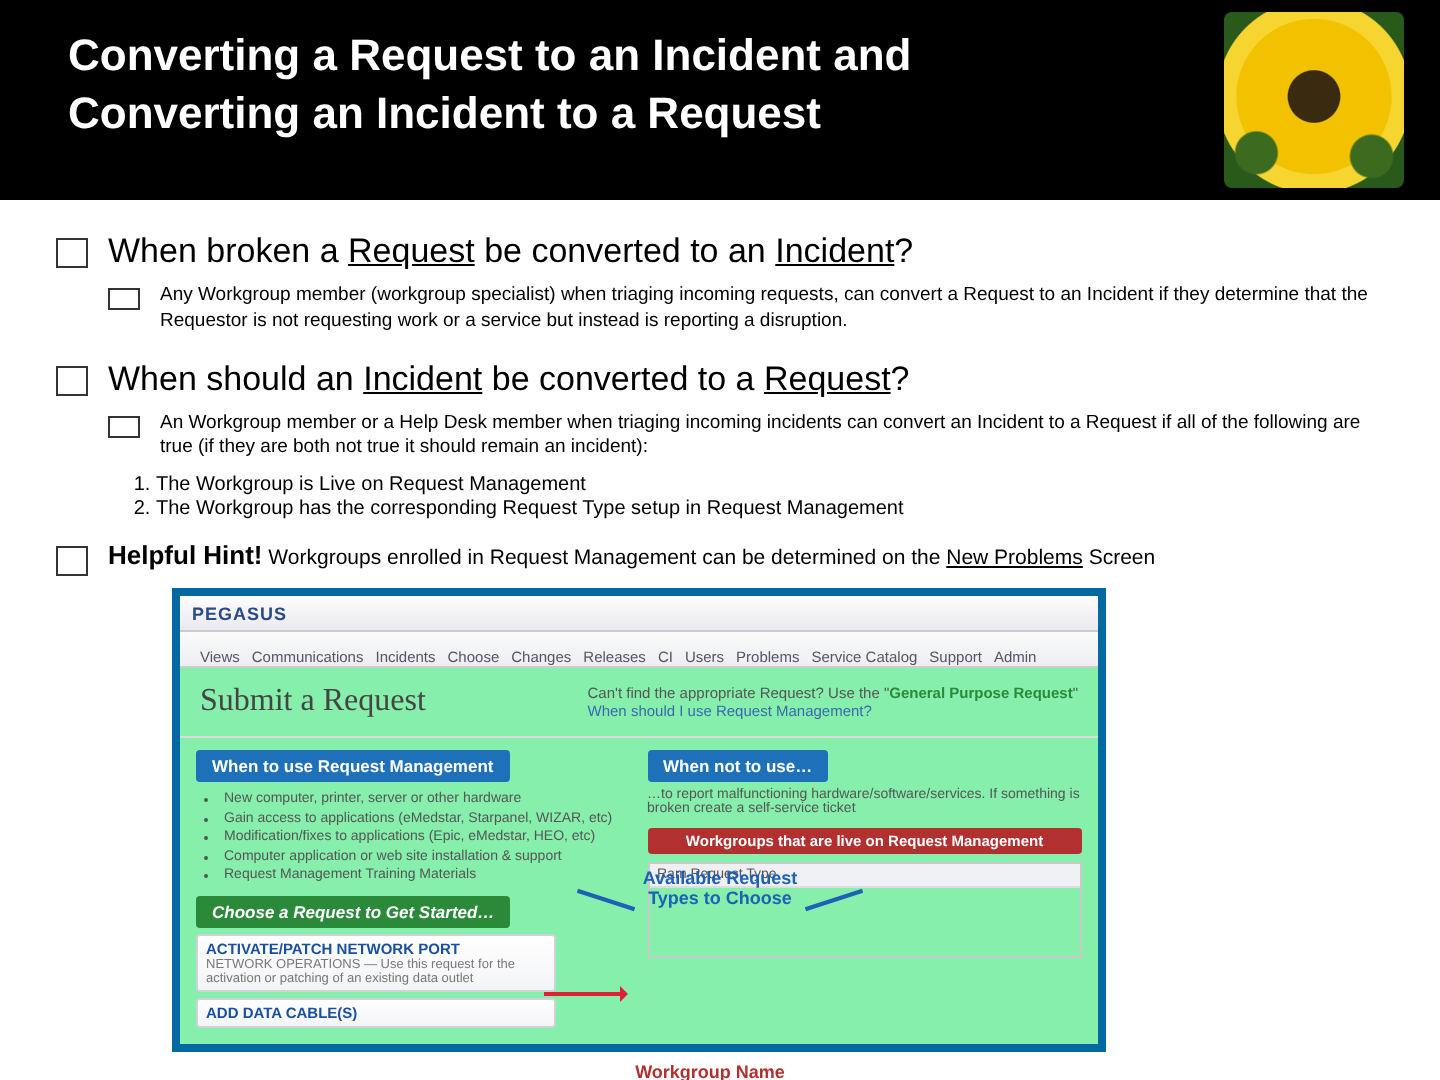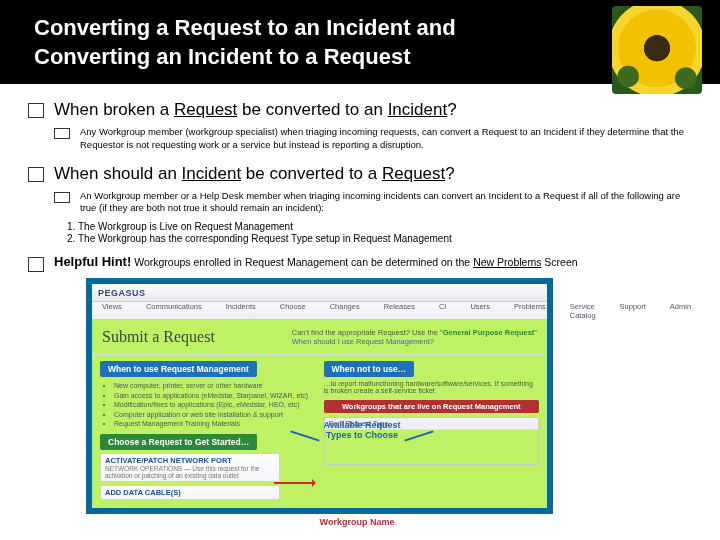--- a/index.html
+++ b/index.html
@@ -1,46 +1,46 @@
 <!DOCTYPE html>
 <html><head>
 <meta charset="utf-8">
 <style>
   * { box-sizing: border-box; margin: 0; padding: 0; }
   html, body { width: 720px; height: 540px; font-family: Georgia, 'Times New Roman', serif; background: #fff; color: #000; }
-  .header { background: #000; color: #fff; height: 84px; position: relative; padding: 14px 0 0 34px; }
+  .header { background: #000; color: #fff; height: 100px; position: relative; padding: 14px 0 0 34px; }
   .header h1 { font-size: 22px; font-weight: bold; line-height: 1.3; font-family: "Trebuchet MS", Verdana, sans-serif; }
   .sunflower { position: absolute; right: 18px; top: 6px; width: 90px; height: 88px; background: radial-gradient(circle at 50% 48%, #3a2a10 0 20%, #f2c200 21% 60%, #f7d530 61% 75%, rgba(0,0,0,0) 76%), #2a5a1a; border-radius: 4px; }
   .sunflower::before { content:""; position:absolute; inset:0; background: radial-gradient(circle at 18% 80%, #3c6b20 0 10%, transparent 11%), radial-gradient(circle at 82% 82%, #3c6b20 0 10%, transparent 11%); }
   .content { padding: 10px 28px 0 28px; }
   .row { display: flex; align-items: flex-start; margin-top: 6px; }
   .cb { width: 16px; height: 15px; flex: 0 0 16px; border: 1.5px solid #333; margin-top: 3px; margin-right: 10px; }
   .cb.sm { width: 12px; height: 11px; border-width: 1.2px; margin-top: 2px; }
   .h2 { font-size: 17px; font-family: "Trebuchet MS", Verdana, sans-serif; }
   .h2 .u { text-decoration: underline; }
   .sub { margin-left: 26px; }
   .note { font-size: 9.5px; line-height: 1.35; font-family: Verdana, Arial, sans-serif; }
   .ol { margin: 6px 0 0 50px; font-size: 10px; font-family: Verdana, Arial, sans-serif; }
   .ol li { margin-bottom: 1px; }
   .hint-line { font-family: Verdana, Arial, sans-serif; font-size: 10.5px; }
   .hint-line .hh { font-weight: bold; font-size: 13px; font-family: "Trebuchet MS", Verdana, sans-serif; }
   .hint-line .u { text-decoration: underline; }
-  .shot { margin: 6px 0 0 58px; width: 467px; border: 6px solid #0369a1; background: #bef264; font-family: Verdana, Arial, sans-serif; font-size: 8px; color: #555; }
+  .shot { margin: 6px 0 0 58px; width: 467px; border: 4px solid #0369a1; background: #86efac; font-family: Verdana, Arial, sans-serif; font-size: 8px; color: #555; }
   .shot .gradbar { height: 18px; background: linear-gradient(#fdfdfd,#e9e9ef); border-bottom: 1px solid #ccc; display:flex; align-items:center; padding: 0 6px; gap:4px;}
   .shot .gradbar .logo { color:#2a4a8a; font-weight:bold; font-size:9px; letter-spacing:0.5px;}
-  .shot .nav { height: 18px; background: linear-gradient(#fbfbfb,#eceef2); border-bottom:1px solid #ccc; display:flex; align-items:flex-start; gap: 24px; padding:0 10px; font-size:7.5px; color:#556;}
+  .shot .nav { height: 18px; background: linear-gradient(#fbfbfb,#eceef2); border-bottom:1px solid #ccc; display:flex; align-items:flex-end; gap: 6px; padding:0 10px; font-size:7.5px; color:#556;}
   .shot .titlebar { padding: 8px 10px 8px 10px; border-bottom:1px solid #ddd; display:flex; justify-content:space-between; align-items:flex-start; }
   .shot .titlebar .t { font-size: 16px; color:#444; font-family: Georgia, serif;}
   .shot .titlebar .hintbox { max-width: 250px; font-size:7.5px; line-height:1.2; }
   .shot .titlebar .hintbox b { color:#2a8a3a; font-weight:bold; }
   .shot .titlebar .hintbox .s2 { color:#3a68b0; }
   .shot .cols { display:flex; gap:8px; padding: 6px 8px 8px 8px; position:relative;}
   .shot .col { flex:1; }
   .shot .bluetab { background:#1e70b8; color:#fff; font-weight:bold; padding:3px 8px; font-size:8.5px; border-radius:2px; display:inline-block; }
-  .shot .greentab { background:#2a8a3a; color:#fff; font-weight:bold; padding:3px 8px; font-size:8.5px; border-radius:2px; display:inline-block; }
+  .shot .greentab { background:#2a8a3a; color:#fff; font-weight:bold; padding:3px 8px; font-size:8.5px; border-radius:2px; display:inline-block;font-style:italic; }
   .shot ul.b { margin: 4px 0 6px 14px; font-size:7px; color:#555; line-height:1.35; }
   .shot .whennot { font-size:7px; color:#555; margin-top:3px; }
   .shot .redtab { background:#b23030; color:#fff; font-weight:bold; padding:2px 6px; font-size:7.5px; border-radius:2px; text-align:center; }
   .shot .wgbox { border:1px solid #c9c9c9; margin-top:4px; }
   .shot .wgbox .hdr { background:#eef0f3; padding:2px 4px; font-size:7px; border-bottom:1px solid #ddd; }
   .shot .callout { position:absolute; color:#1e60b4; font-weight:bold; font-size:9px; line-height:1.05; text-align:center; }
   .shot .callout.c1 { left: 225px; top: 66px; width: 90px; }
   .shot .callout.c2 { left: 215px; top: 116px; width: 100px; color:#b23030;margin-top:47px; }
   .shot .leftlist { width: 180px; }
   .shot .leftlist .item { border:1px solid #cfd2d8; border-radius:2px; padding:2px 4px; margin-top:3px; background:linear-gradient(#fff,#f3f4f7);}

